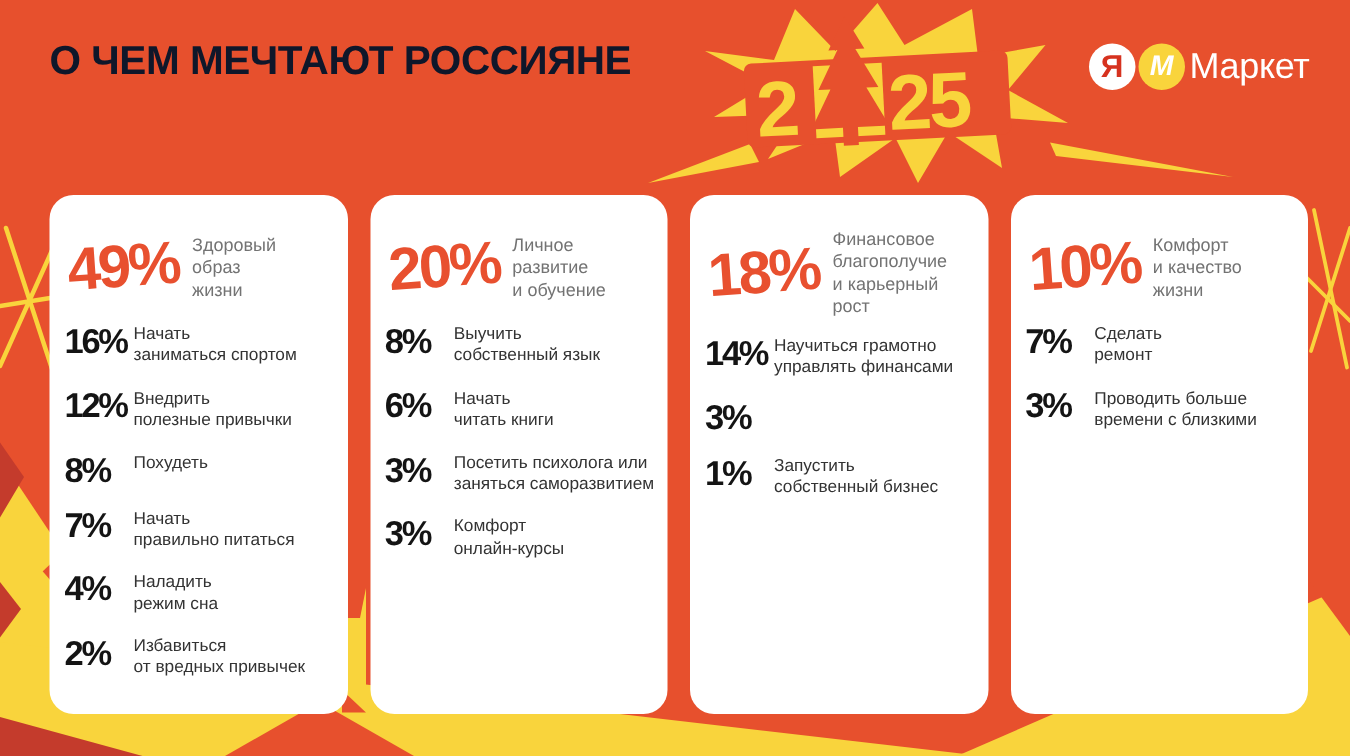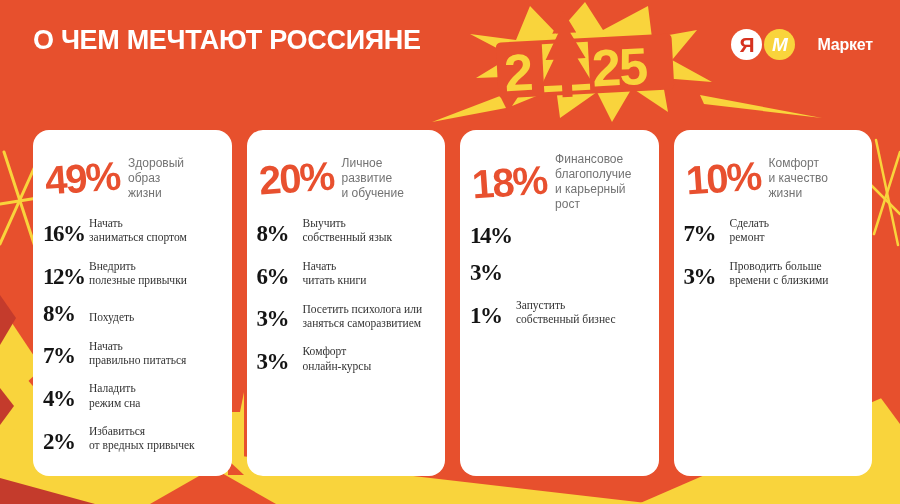--- a/index.html
+++ b/index.html
@@ -8,46 +8,46 @@
     background:#E7502D;
     overflow:hidden;
     position:relative;
     font-family:"Liberation Sans",sans-serif;
   }
   .bg-svg{position:absolute;left:0;top:0;width:900px;height:504px;z-index:0;}
   .year-badge{position:absolute;left:462px;top:0;width:260px;height:130px;z-index:1;}
 
   .header-title{
     position:absolute;left:33px;top:26px;z-index:2;
-    color:#ffffff;font-size:27px;font-weight:800;letter-spacing:-0.3px;
+    color:#0f172a;font-size:27px;font-weight:800;letter-spacing:-0.3px;
     line-height:1.05;
   }
   .logo{position:absolute;top:29px;right:27px;z-index:2;display:flex;align-items:center;}
   .logo-circle{width:31px;height:31px;border-radius:50%;display:flex;align-items:center;justify-content:center;font-weight:bold;box-sizing:border-box;}
   .logo-ya{background:#ffffff;color:#D6321F;font-size:21px;}
   .logo-m{background:#F9D43C;color:#ffffff;font-size:19px;font-style:italic;margin-left:2px;}
-  .logo-text{color:#ffffff;font-size:16px;font-weight:700;margin-left:22px;letter-spacing:-0.2px;}
+  .logo-text{color:#ffffff;font-size:24px;font-weight:400;margin-left:3px;letter-spacing:-0.2px;}
 
   .cards{
     position:absolute;left:33px;top:130px;width:839px;height:346px;
     display:flex;gap:15px;z-index:1;
   }
   .card{
     flex:1;background:#ffffff;border-radius:16px;
     padding:22px 8px 18px 10px;box-sizing:border-box;
     display:flex;flex-direction:column;
   }
   .card-header{display:flex;align-items:center;gap:9px;min-height:52px;margin-bottom:12px;}
   .big-pct{
     color:#E8502F;font-size:40px;font-weight:800;line-height:0.9;
     letter-spacing:-2px;transform:rotate(-4deg);margin-left:2px;white-space:nowrap;
   }
   .hdr-label{font-size:12px;color:#737373;line-height:1.25;white-space:pre-line;}
   .stats{display:flex;flex-direction:column;gap:14px;}
-  .stat{display:flex;align-items:flex-end;font-family:Liberation Serif, serif;}
+  .stat{display:flex;align-items:flex-start;}
   .stat-pct{
     width:46px;flex-shrink:0;color:#141414;font-size:23px;font-weight:800;
     letter-spacing:-1.5px;line-height:1;
   }
   .stat-label{font-size:11.5px;color:#333333;line-height:1.25;white-space:pre-line;}
 </style>
 </head>
 <body>
 
 <svg class="bg-svg" viewBox="0 0 900 504" xmlns="http://www.w3.org/2000/svg">
@@ -194,20 +194,22 @@
   <div class="card">
     <div class="card-header">
       <div class="big-pct">18%</div>
       <div class="hdr-label">Финансовое
 благополучие
 и карьерный рост</div>
     </div>
     <div class="stats">
       <div class="stat">
         <div class="stat-pct">14%</div>
+        <div class="stat-label">Научиться грамотно
+управлять финансами</div>
       </div>
       <div class="stat">
         <div class="stat-pct">3%</div>
       </div>
       <div class="stat">
         <div class="stat-pct">1%</div>
         <div class="stat-label">Запустить
 собственный бизнес</div>
       </div>
     </div>

